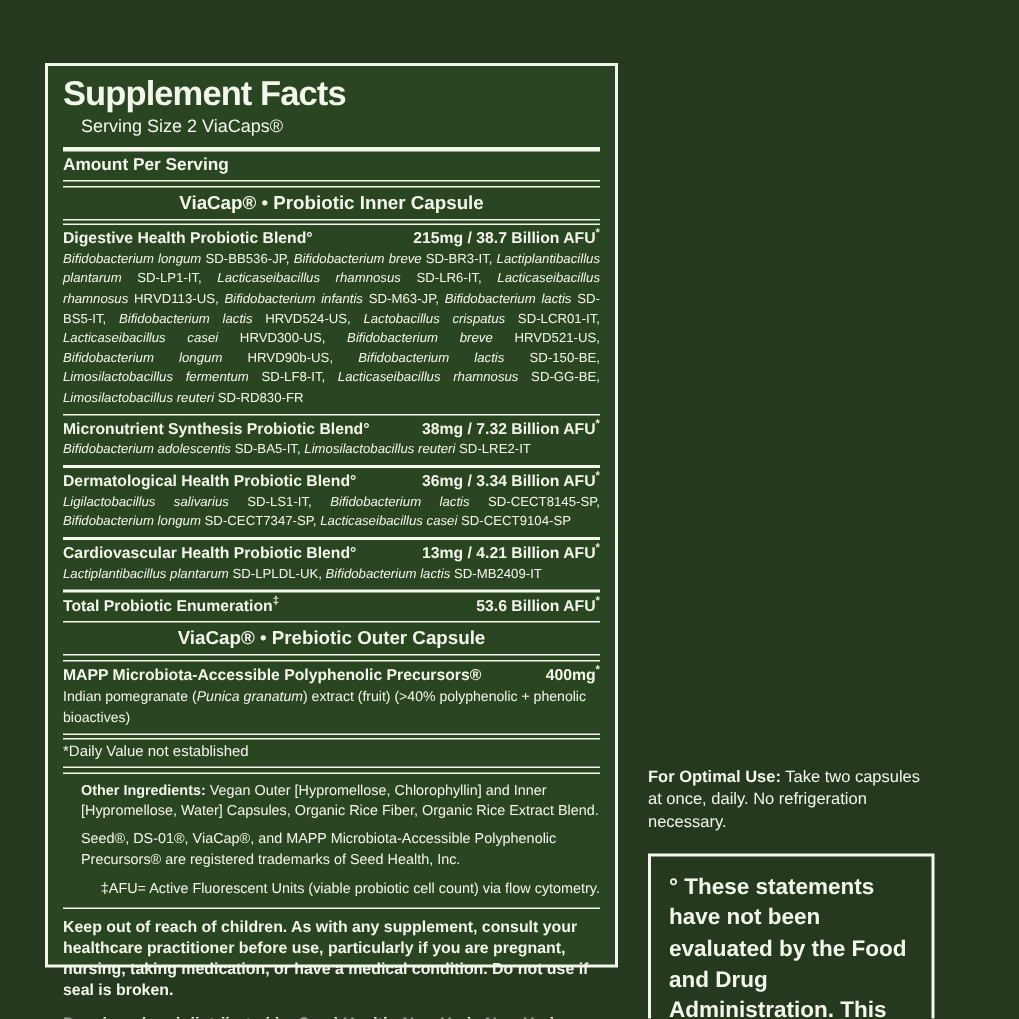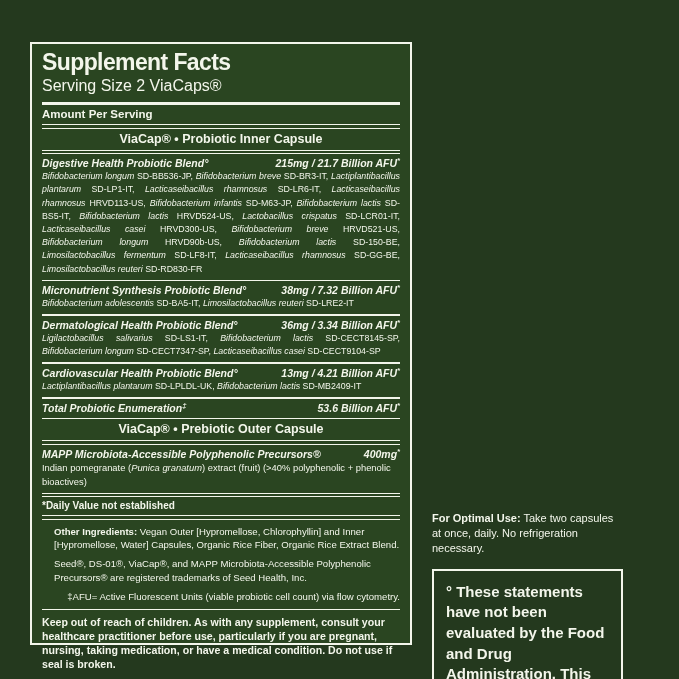--- a/index.html
+++ b/index.html
@@ -17,45 +17,45 @@
     box-sizing: border-box;
     background: #2a4521;
     border: 2px solid #f3f6eb;
     color: #f3f6eb;
     padding: 5px 10px 6px 10px;
   }
   .title {
     font-size: 23px; font-weight: bold; letter-spacing: -0.6px;
     margin: 1px 0 0 0; line-height: 1.1;
   }
-  .serving { font-size: 16px; margin: 2px 0 7px 0; }
+  .serving { font-size: 12px; margin: 2px 0 7px 12px; }
   .bar { height: 3px; background: #f3f6eb; }
   .rule { height: 1.5px; background: #f3f6eb; }
   .dbl {
     height: 2.5px;
     border-top: 1.5px solid #f3f6eb;
     border-bottom: 1.5px solid #f3f6eb;
   }
   .aps { font-weight: bold; font-size: 11.5px; padding: 3px 0 4px 0; }
   .cap-header {
     text-align: center; font-weight: bold; font-size: 12.5px;
     padding: 3px 0 4px 0;
   }
   .row-head {
     display: flex; justify-content: space-between; align-items: center;
-    font-weight: bold; font-size: 10.5px; padding: 3px 0 1px 0; font-style: italic;
+    font-weight: bold; font-size: 10.5px; padding: 3px 0 1px 0;
   }
   .row-head .amt { white-space: nowrap; }
   sup { font-size: 7.5px; line-height: 0; }
   .strains {
     font-size: 8.8px; line-height: 1.5; text-align: justify;
     padding: 0 0 4px 0;
   }
   .strains i { font-style: italic; margin-top: 20px; }
-  .dv-note { font-weight: bold; font-size: 10px; padding: 3px 0 4px 0; }
+  .dv-note { font-weight: normal; font-size: 10px; padding: 3px 0 4px 0; }
   .foot { font-size: 9.6px; line-height: 1.42; margin: 5px 0 0 12px; }
   .foot b { font-weight: bold; }
   .afu-note { font-size: 9.6px; line-height: 1.4; margin: 6px 0 5px 0; text-align: right; }
   .caution { font-size: 10.6px; font-weight: bold; line-height: 1.32; margin: 6px 0 0 0; }
   .dist { font-size: 11px; font-weight: bold; line-height: 1.3; margin: 8px 0 0 0; }
   .right-col {
     position: absolute;
     left: 432px; top: 511px;
     width: 191px;
     color: #f3f6eb;
@@ -79,21 +79,21 @@
   <div class="serving">Serving Size 2 ViaCaps®</div>
   <div class="bar"></div>
   <div class="aps">Amount Per Serving</div>
   <div class="dbl"></div>
   <div class="cap-header">ViaCap® • Probiotic Inner Capsule</div>
   <div class="dbl"></div>
 
   <div>
     <div class="row-head">
       <span>Digestive Health Probiotic Blend°</span>
-      <span class="amt"><span>215mg / 21.7 Billion AFU</span><sup>*</sup></span>
+      <span class="amt"><span>215mg / 38.7 Billion AFU</span><sup>*</sup></span>
     </div>
     <div class="strains"><i>Bifidobacterium longum</i><span> SD-BB536-JP, </span><i>Bifidobacterium breve</i><span> SD-BR3-IT, </span><i>Lactiplantibacillus plantarum</i><span> SD-LP1-IT, </span><i>Lacticaseibacillus rhamnosus</i><span> SD-LR6-IT, </span><i>Lacticaseibacillus rhamnosus</i><span> HRVD113-US, </span><i>Bifidobacterium infantis</i><span> SD-M63-JP, </span><i>Bifidobacterium lactis</i><span> SD-BS5-IT, </span><i>Bifidobacterium lactis</i><span> HRVD524-US, </span><i>Lactobacillus crispatus</i><span> SD-LCR01-IT, </span><i>Lacticaseibacillus casei</i><span> HRVD300-US, </span><i>Bifidobacterium breve</i><span> HRVD521-US, </span><i>Bifidobacterium longum</i><span> HRVD90b-US, </span><i>Bifidobacterium lactis</i><span> SD-150-BE, </span><i>Limosilactobacillus fermentum</i><span> SD-LF8-IT, </span><i>Lacticaseibacillus rhamnosus</i><span> SD-GG-BE, </span><i>Limosilactobacillus reuteri</i><span> SD-RD830-FR</span></div>
   </div>
   <div class="rule"></div>
 
   <div>
     <div class="row-head">
       <span>Micronutrient Synthesis Probiotic Blend°</span>
       <span class="amt"><span>38mg / 7.32 Billion AFU</span><sup>*</sup></span>
     </div>

